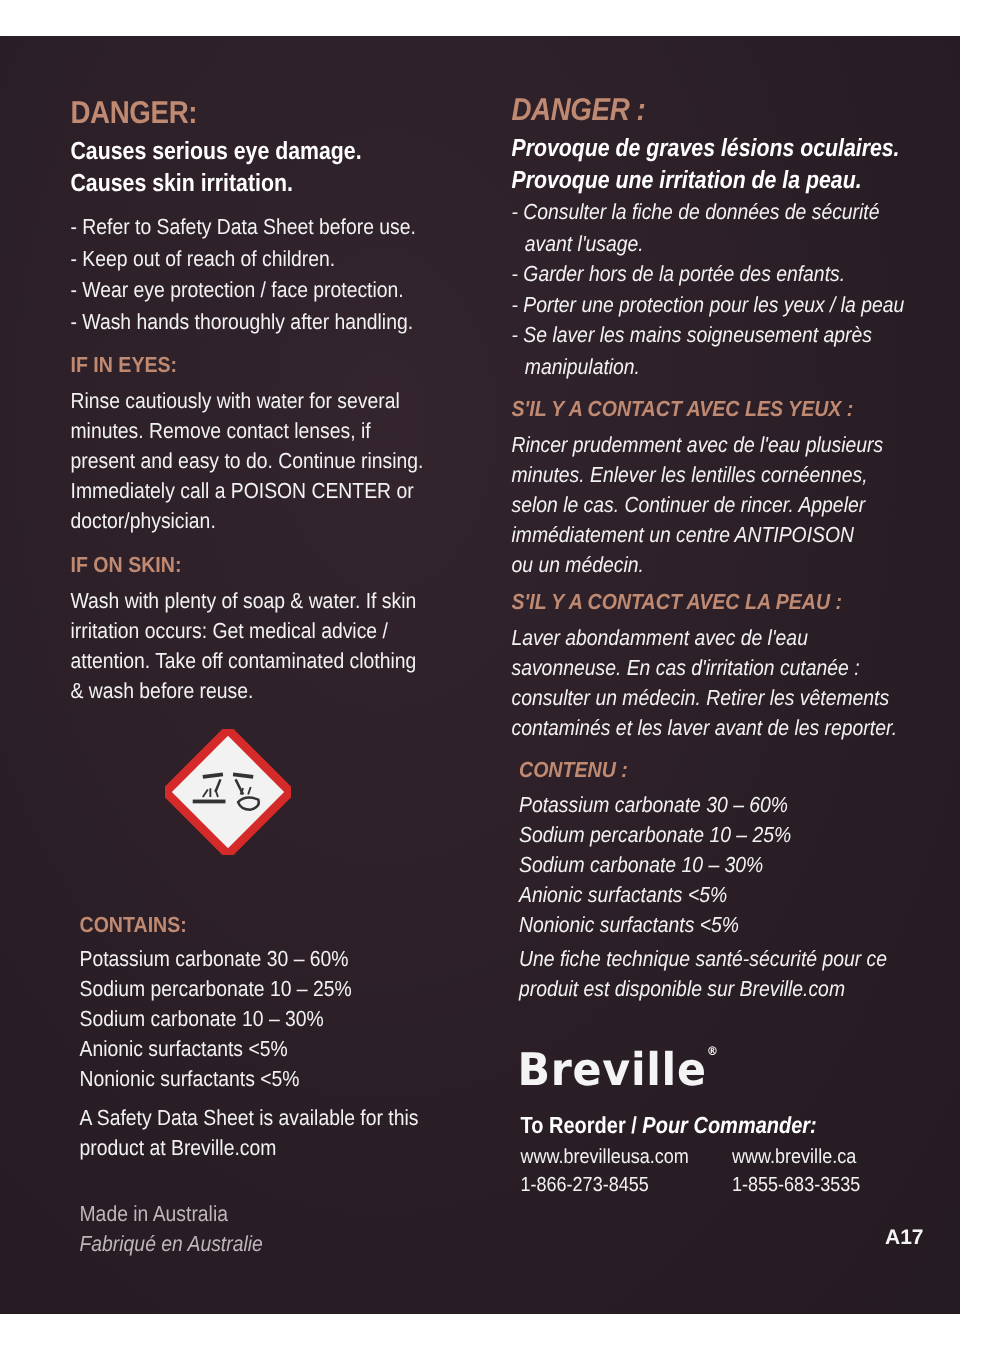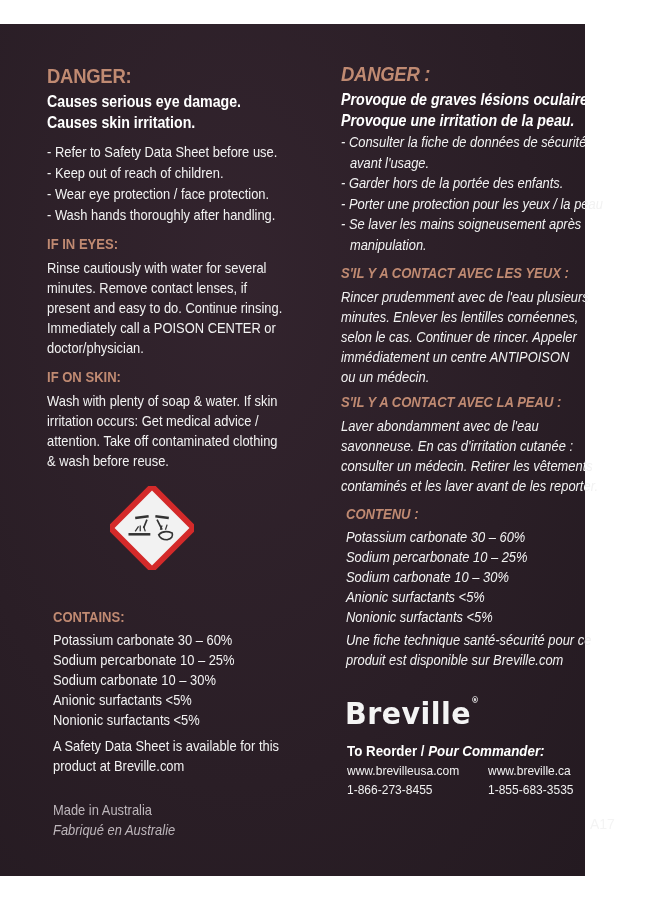--- a/index.html
+++ b/index.html
@@ -1,32 +1,32 @@
 <!DOCTYPE html>
 <html><head>
 <meta charset="utf-8">
 <style>
   html, body { margin:0; padding:0; }
   body { width:660px; height:900px; background:#ffffff; position:relative; overflow:hidden; font-family:"Liberation Sans", sans-serif; }
-  .label { position:absolute; left:0; top:24px; width:585px; height:852px; background:#2a1e26;
+  .label { position:absolute; left:0; top:24px; width:640px; height:852px; background:#2a1e26;
            background-image: radial-gradient(ellipse at 40% 30%, #33242e 0%, #2a1e26 60%, #241a21 100%); }
   .col { position:absolute; top:0; }
   .left { left:47px; width:280px; }
   .right { left:341px; width:290px; font-style:italic; }
   .head { color:#c08a72; font-weight:bold; font-size:21px; position:absolute; letter-spacing:-0.3px; transform:scaleX(0.88); transform-origin:left; }
   .sub { color:#c08a72; font-weight:bold; font-size:14.5px; position:absolute; transform:scaleX(0.9); transform-origin:left; }
   .bold { color:#ffffff; font-weight:bold; font-size:16.5px; line-height:21px; position:absolute; transform:scaleX(0.86); transform-origin:left; white-space:nowrap; }
   .text { color:#f2f2f2; font-size:14.5px; line-height:20px; position:absolute; transform:scaleX(0.89); transform-origin:left; white-space:nowrap; }
   .text div, .bold div { white-space:nowrap; }
   .grey { color:#bdb6bb; }
   .indent { padding-left:10px; }
   .pictogram { position:absolute; left:110px; top:462px; width:84px; height:84px; }
   .brand { position:absolute; left:345px; top:672px; color:#f4f4f4; font-weight:bold; font-size:30px; letter-spacing:0.5px; font-family:"DejaVu Sans", sans-serif; transform:scaleX(0.95); transform-origin:left; }
   .brand sup { font-size:8px; vertical-align:top; }
-  .code { position:absolute; left:590px; top:792px; color:#f4f4f4; font-weight:normal; font-size:14px; }
+  .code { position:absolute; left:590px; top:792px; color:#f4f4f4; font-weight:bold; font-size:14px; }
 </style>
 </head>
 <body>
 
 <div class="label">
 
   <div class="col left">
     <div class="head" style="top:40px;">DANGER:</div>
     <div class="bold" style="top:67px;">
       <div>Causes serious eye damage.</div>

